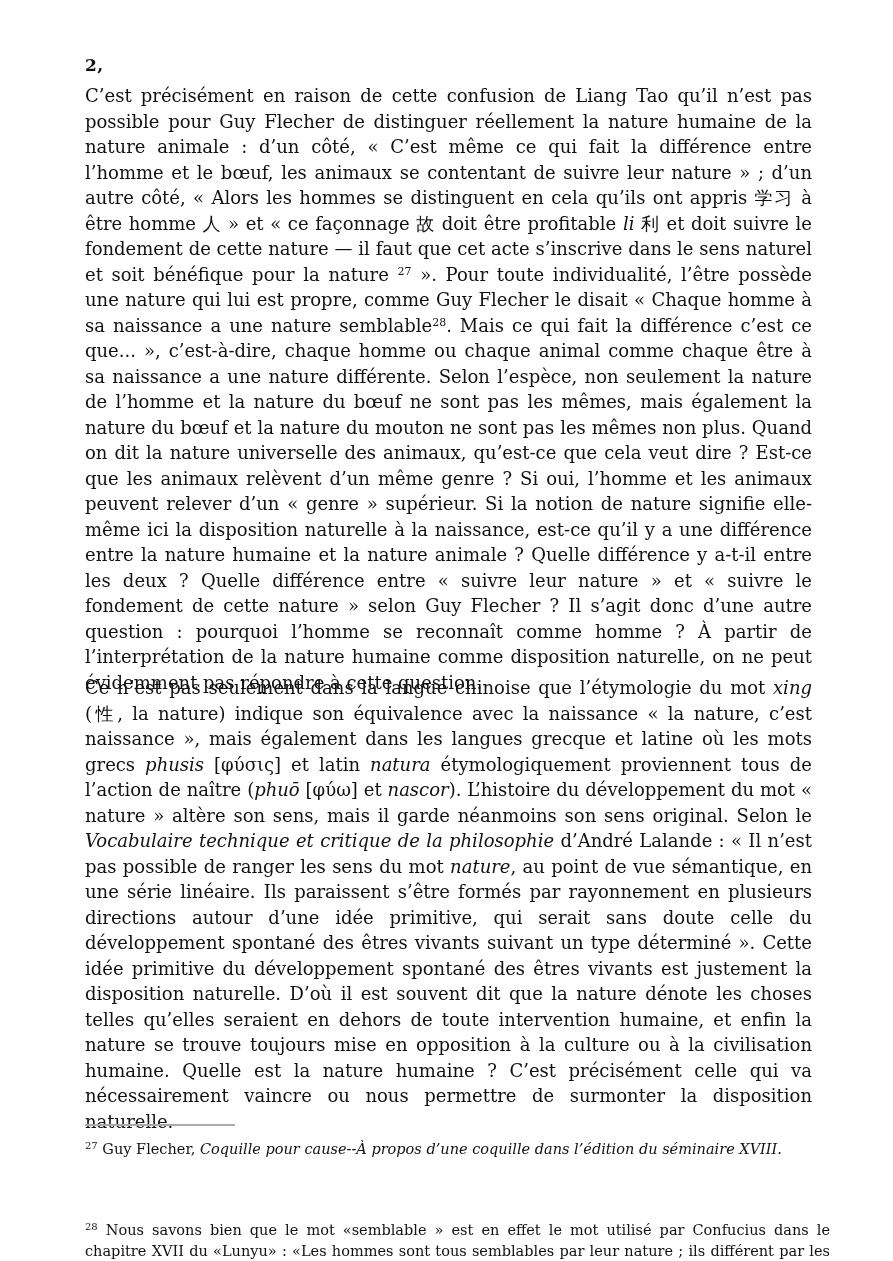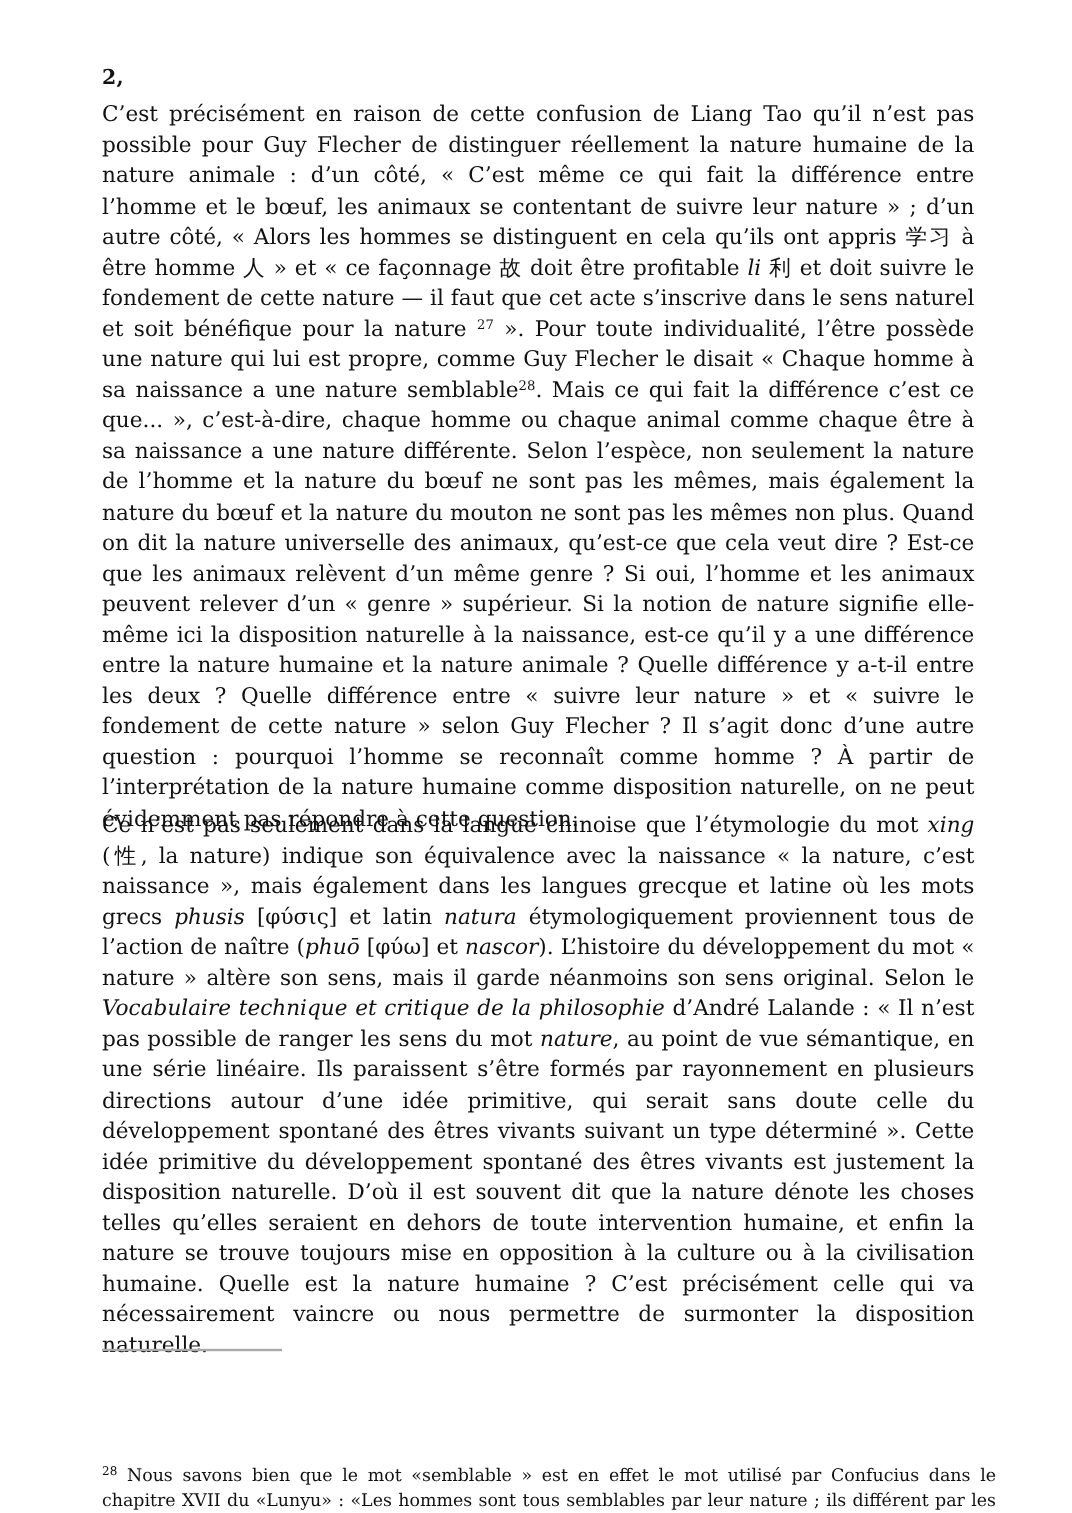--- a/index.html
+++ b/index.html
@@ -75,16 +75,17 @@
 <div class="page">
 
   <div class="page-number">2,</div>
 
   <p class="body-para para-1"><span>C’est précisément en raison de cette confusion de Liang Tao qu’il n’est pas possible pour Guy Flecher de distinguer réellement la nature humaine de la nature animale : d’un côté, « C’est même ce qui fait la différence entre l’homme et le bœuf, les animaux se contentant de suivre leur nature » ; d’un autre côté, « Alors les hommes se distinguent en cela qu’ils ont appris 学习 à être homme 人 » et « ce façonnage 故 doit être profitable </span><span class="it">li</span><span> 利 et doit suivre le fondement de cette nature — il faut que cet acte s’inscrive dans le sens naturel et soit bénéfique pour la nature </span><span class="sup">27</span><span> ». Pour toute individualité, l’être possède une nature qui lui est propre, comme Guy Flecher le disait « Chaque homme à sa naissance a une nature semblable</span><span class="sup">28</span><span>. Mais ce qui fait la différence c’est ce que... », c’est-à-dire, chaque homme ou chaque animal comme chaque être à sa naissance a une nature différente. Selon l’espèce, non seulement la nature de l’homme et la nature du bœuf ne sont pas les mêmes, mais également la nature du bœuf et la nature du mouton ne sont pas les mêmes non plus. Quand on dit la nature universelle des animaux, qu’est-ce que cela veut dire ? Est-ce que les animaux relèvent d’un même genre ? Si oui, l’homme et les animaux peuvent relever d’un « genre » supérieur. Si la notion de nature signifie elle-même ici la disposition naturelle à la naissance, est-ce qu’il y a une différence entre la nature humaine et la nature animale ? Quelle différence y a-t-il entre les deux ? Quelle différence entre « suivre leur nature » et « suivre le fondement de cette nature » selon Guy Flecher ? Il s’agit donc d’une autre question : pourquoi l’homme se reconnaît comme homme ? À partir de l’interprétation de la nature humaine comme disposition naturelle, on ne peut évidemment pas répondre à cette question.</span></p>
 
   <p class="body-para para-2"><span>Ce n’est pas seulement dans la langue chinoise que l’étymologie du mot </span><span class="it">xing</span><span> (性, la nature) indique son équivalence avec la naissance « la nature, c’est naissance », mais également dans les langues grecque et latine où les mots grecs </span><span class="it">phusis</span><span> [φύσις] et latin </span><span class="it">natura</span><span> étymologiquement proviennent tous de l’action de naître (</span><span class="it">phuō</span><span> [φύω] et </span><span class="it">nascor</span><span>). L’histoire du développement du mot « nature » altère son sens, mais il garde néanmoins son sens original. Selon le </span><span class="it">Vocabulaire technique et critique de la philosophie</span><span> d’André Lalande : « Il n’est pas possible de ranger les sens du mot </span><span class="it">nature</span><span>, au point de vue sémantique, en une série linéaire. Ils paraissent s’être formés par rayonnement en plusieurs directions autour d’une idée primitive, qui serait sans doute celle du développement spontané des êtres vivants suivant un type déterminé ». Cette idée primitive du développement spontané des êtres vivants est justement la disposition naturelle. D’où il est souvent dit que la nature dénote les choses telles qu’elles seraient en dehors de toute intervention humaine, et enfin la nature se trouve toujours mise en opposition à la culture ou à la civilisation humaine. Quelle est la nature humaine ? C’est précisément celle qui va nécessairement vaincre ou nous permettre de surmonter la disposition naturelle.</span></p>
 
   <div class="footnote-rule"></div>
 
+  <p class="footnote fn-27"><span class="fn-sup">27</span><span> Guy Flecher, </span><span class="it">Coquille pour cause--À propos d’une coquille dans l’édition du séminaire XVIII.</span></p>
 
   <p class="footnote fn-28"><span class="fn-sup">28</span><span> Nous savons bien que le mot «semblable » est en effet le mot utilisé par Confucius dans le chapitre XVII du «Lunyu» : «Les hommes sont tous semblables par leur nature ; ils différent par les habitudes qu’ils contractent».(《论语》：“性相近，习相远”。)</span></p>
 
 </div>
 
 </body></html>

